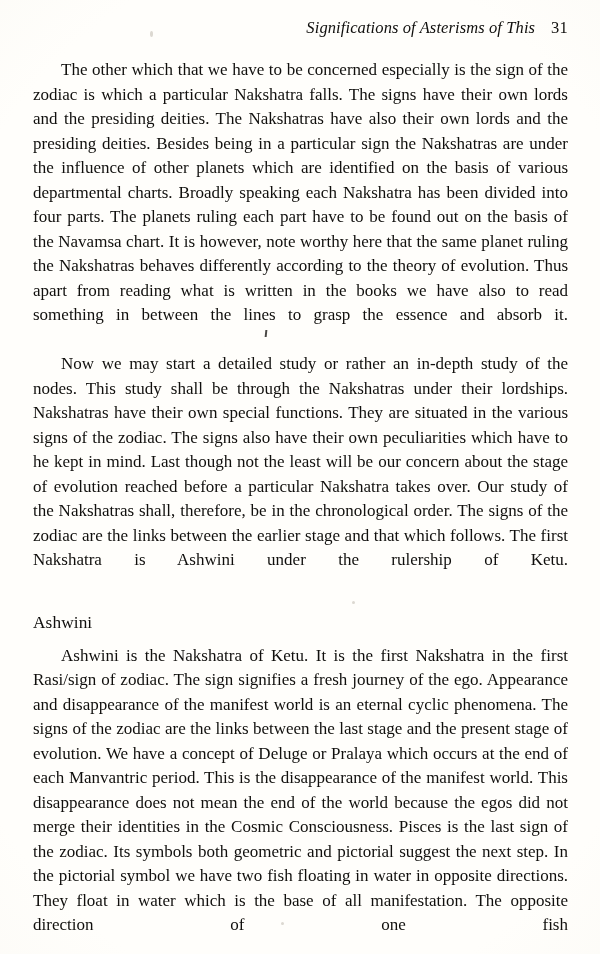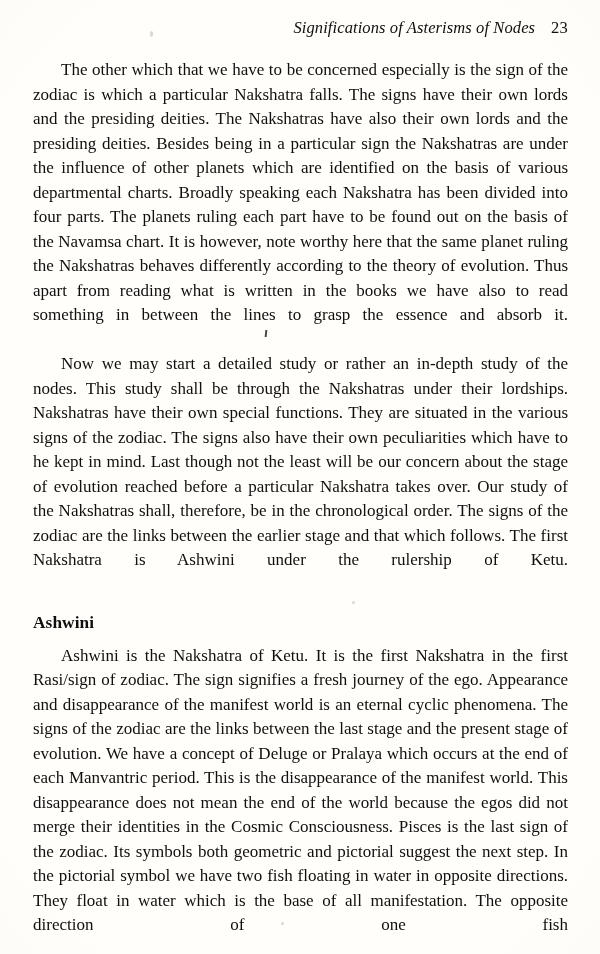--- a/index.html
+++ b/index.html
@@ -76,21 +76,21 @@
   p.para::after {
     content: "";
     display: inline-block;
     width: 100%;
   }
 
   h2.subhead {
     margin: 14px 0 0 0;
     font-size: 17.3px;
     line-height: 24.5px;
-    font-weight: bold;
+    font-weight: normal;
     text-indent: 0;
     letter-spacing: 0.1px;
   }
 
   .para + .para {
     margin-top: 0;
   }
   .subhead + .para {
     margin-top: 8px;
   }
@@ -114,21 +114,21 @@
   }
 </style>
 </head>
 <body>
 
 <div class="page"></div>
 
 <div class="page-inner">
 
   <div class="running-head">
-    <span class="rh-title">Significations of Asterisms of Nodes</span><span class="rh-page">23</span>
+    <span class="rh-title">Significations of Asterisms of This</span><span class="rh-page">31</span>
   </div>
 
   <div class="body-col">
 
     <p class="para">The other which that we have to be concerned especially is the sign of the zodiac is which a particular Nakshatra falls. The signs have their own lords and the presiding deities. The Nakshatras have also their own lords and the presiding deities. Besides being in a particular sign the Nakshatras are under the influence of other planets which are identified on the basis of various departmental charts. Broadly speaking each Nakshatra has been divided into four parts. The planets ruling each part have to be found out on the basis of the Navamsa chart. It is however, note worthy here that the same planet ruling the Nakshatras behaves differently according to the theory of evolution. Thus apart from reading what is written in the books we have also to read something in between the lines to grasp the essence and absorb it.</p>
 
     <p class="para">Now we may start a detailed study or rather an in-depth study of the nodes. This study shall be through the Nakshatras under their lordships. Nakshatras have their own special functions. They are situated in the various signs of the zodiac. The signs also have their own peculiarities which have to he kept in mind. Last though not the least will be our concern about the stage of evolution reached before a particular Nakshatra takes over. Our study of the Nakshatras shall, therefore, be in the chronological order. The signs of the zodiac are the links between the earlier stage and that which follows. The first Nakshatra is Ashwini under the rulership of Ketu.</p>
 
     <h2 class="subhead">Ashwini</h2>
 

